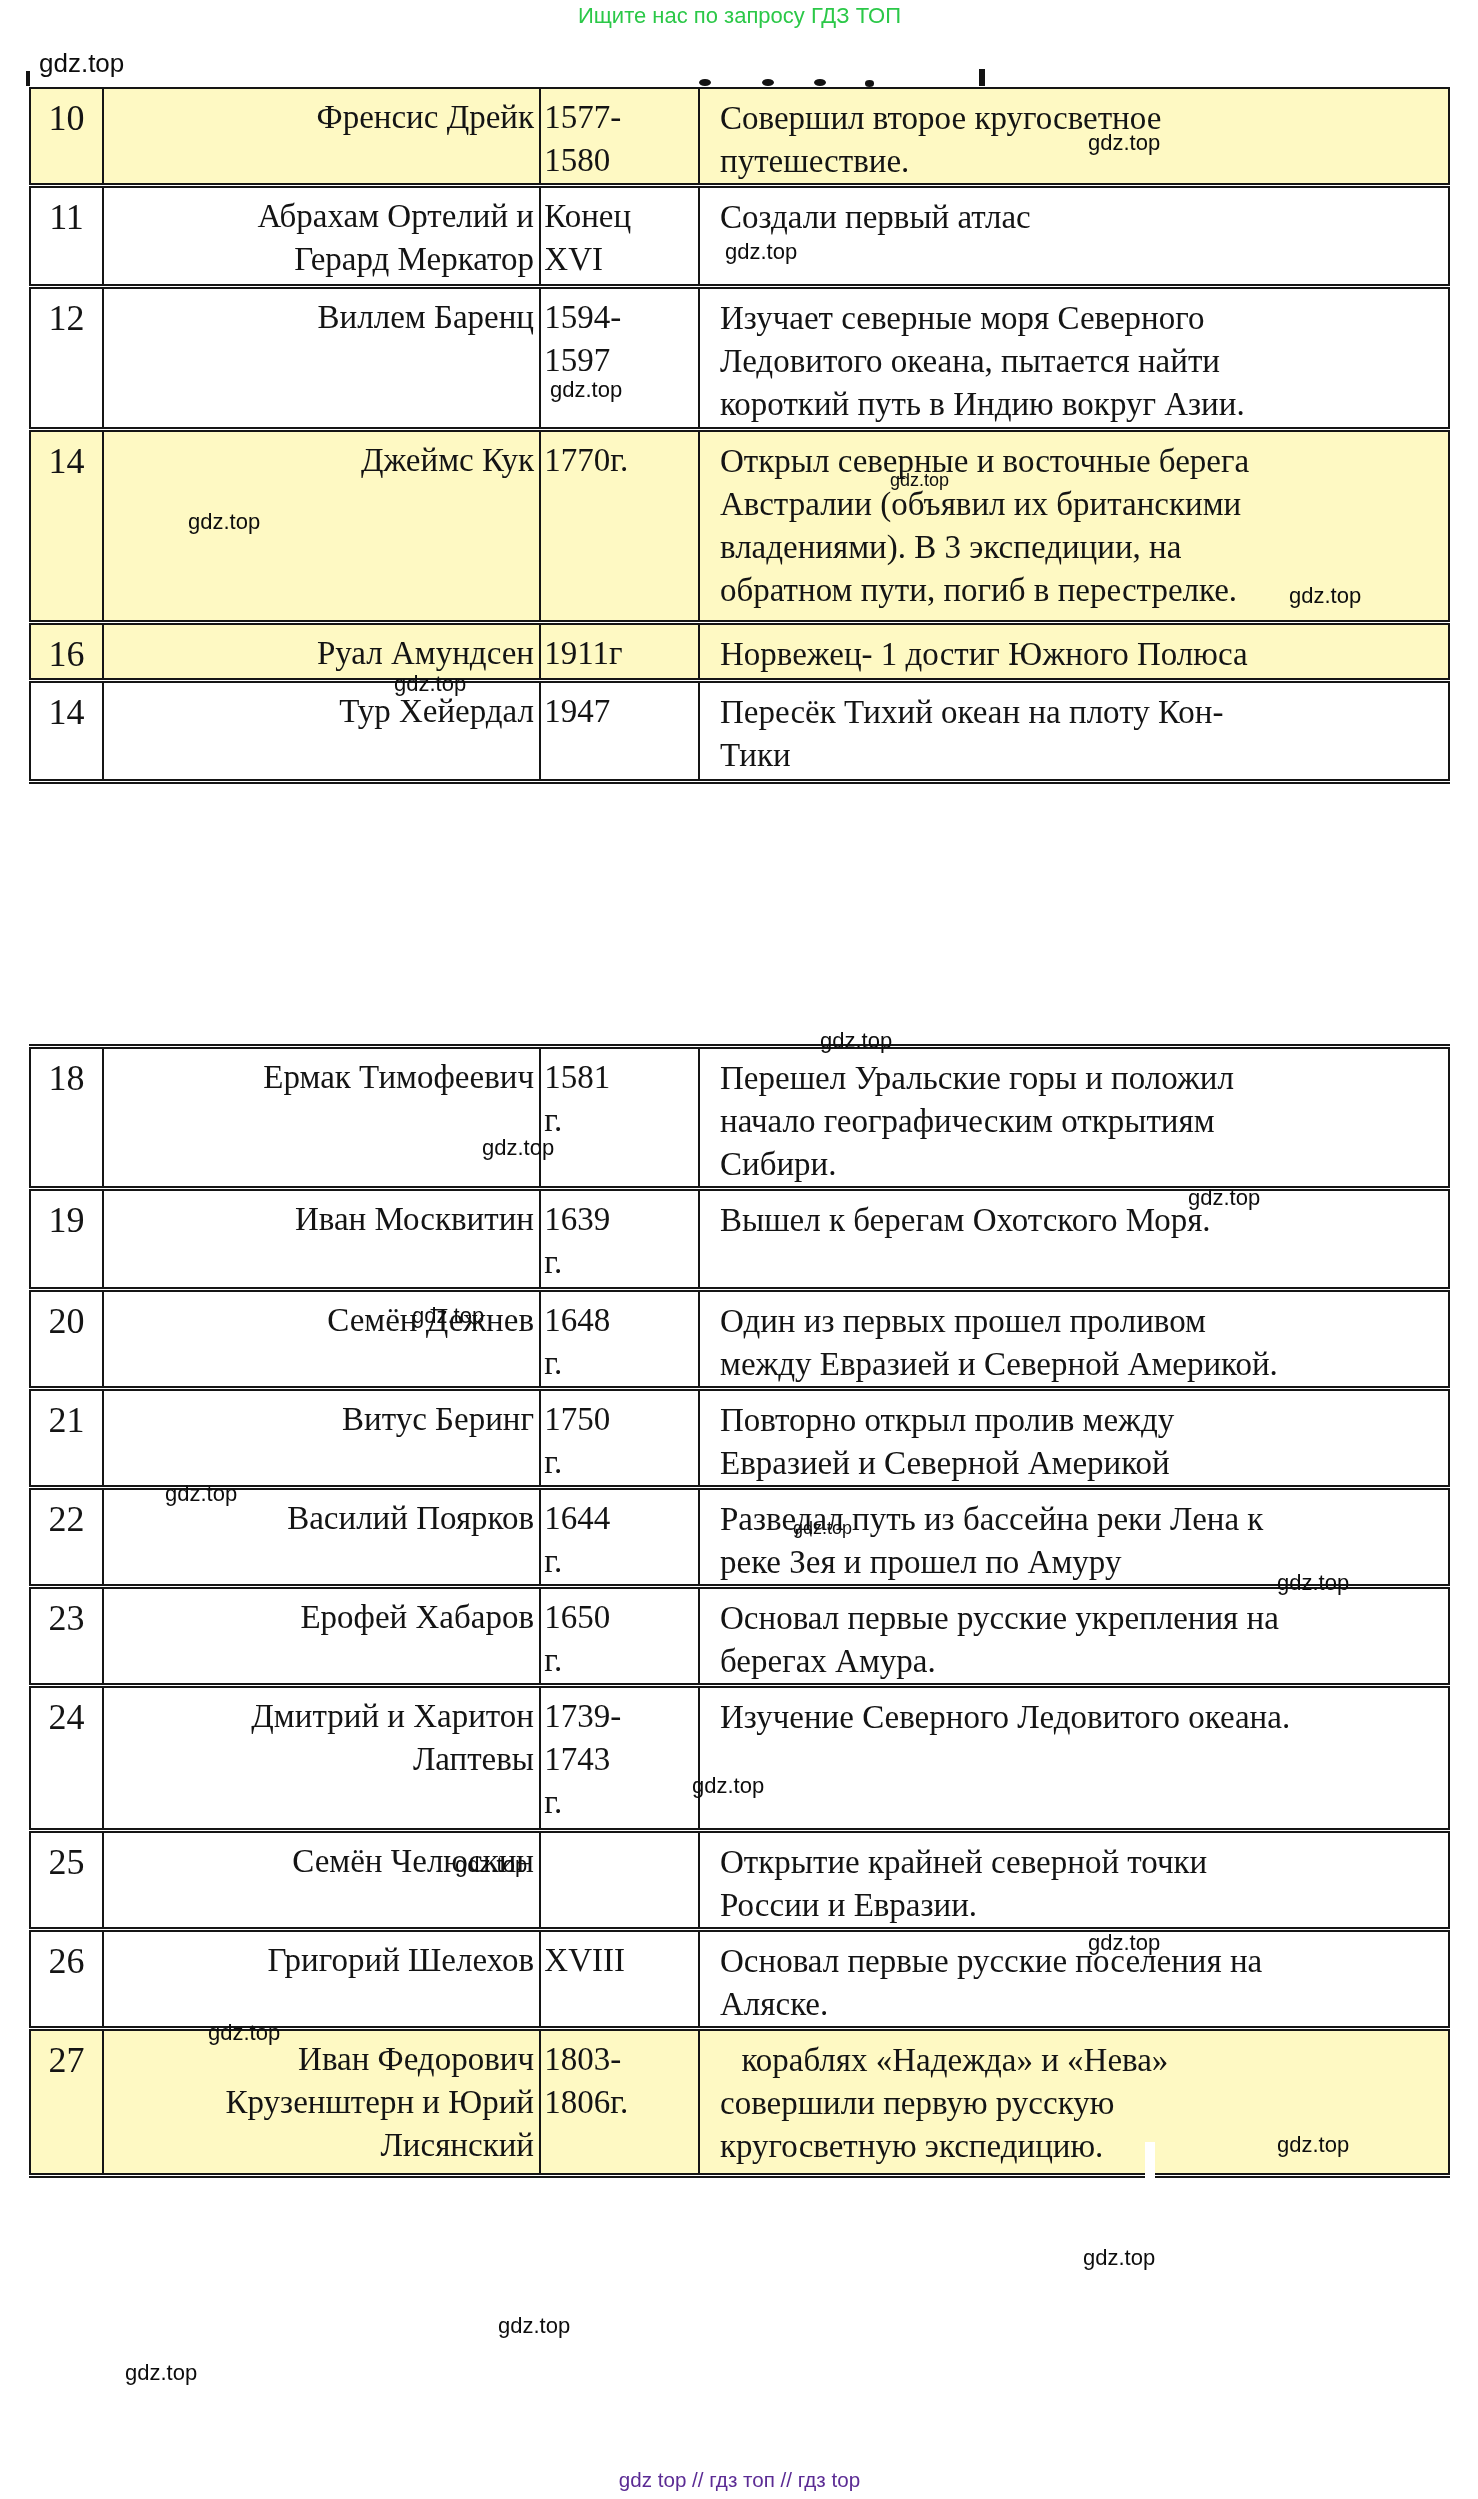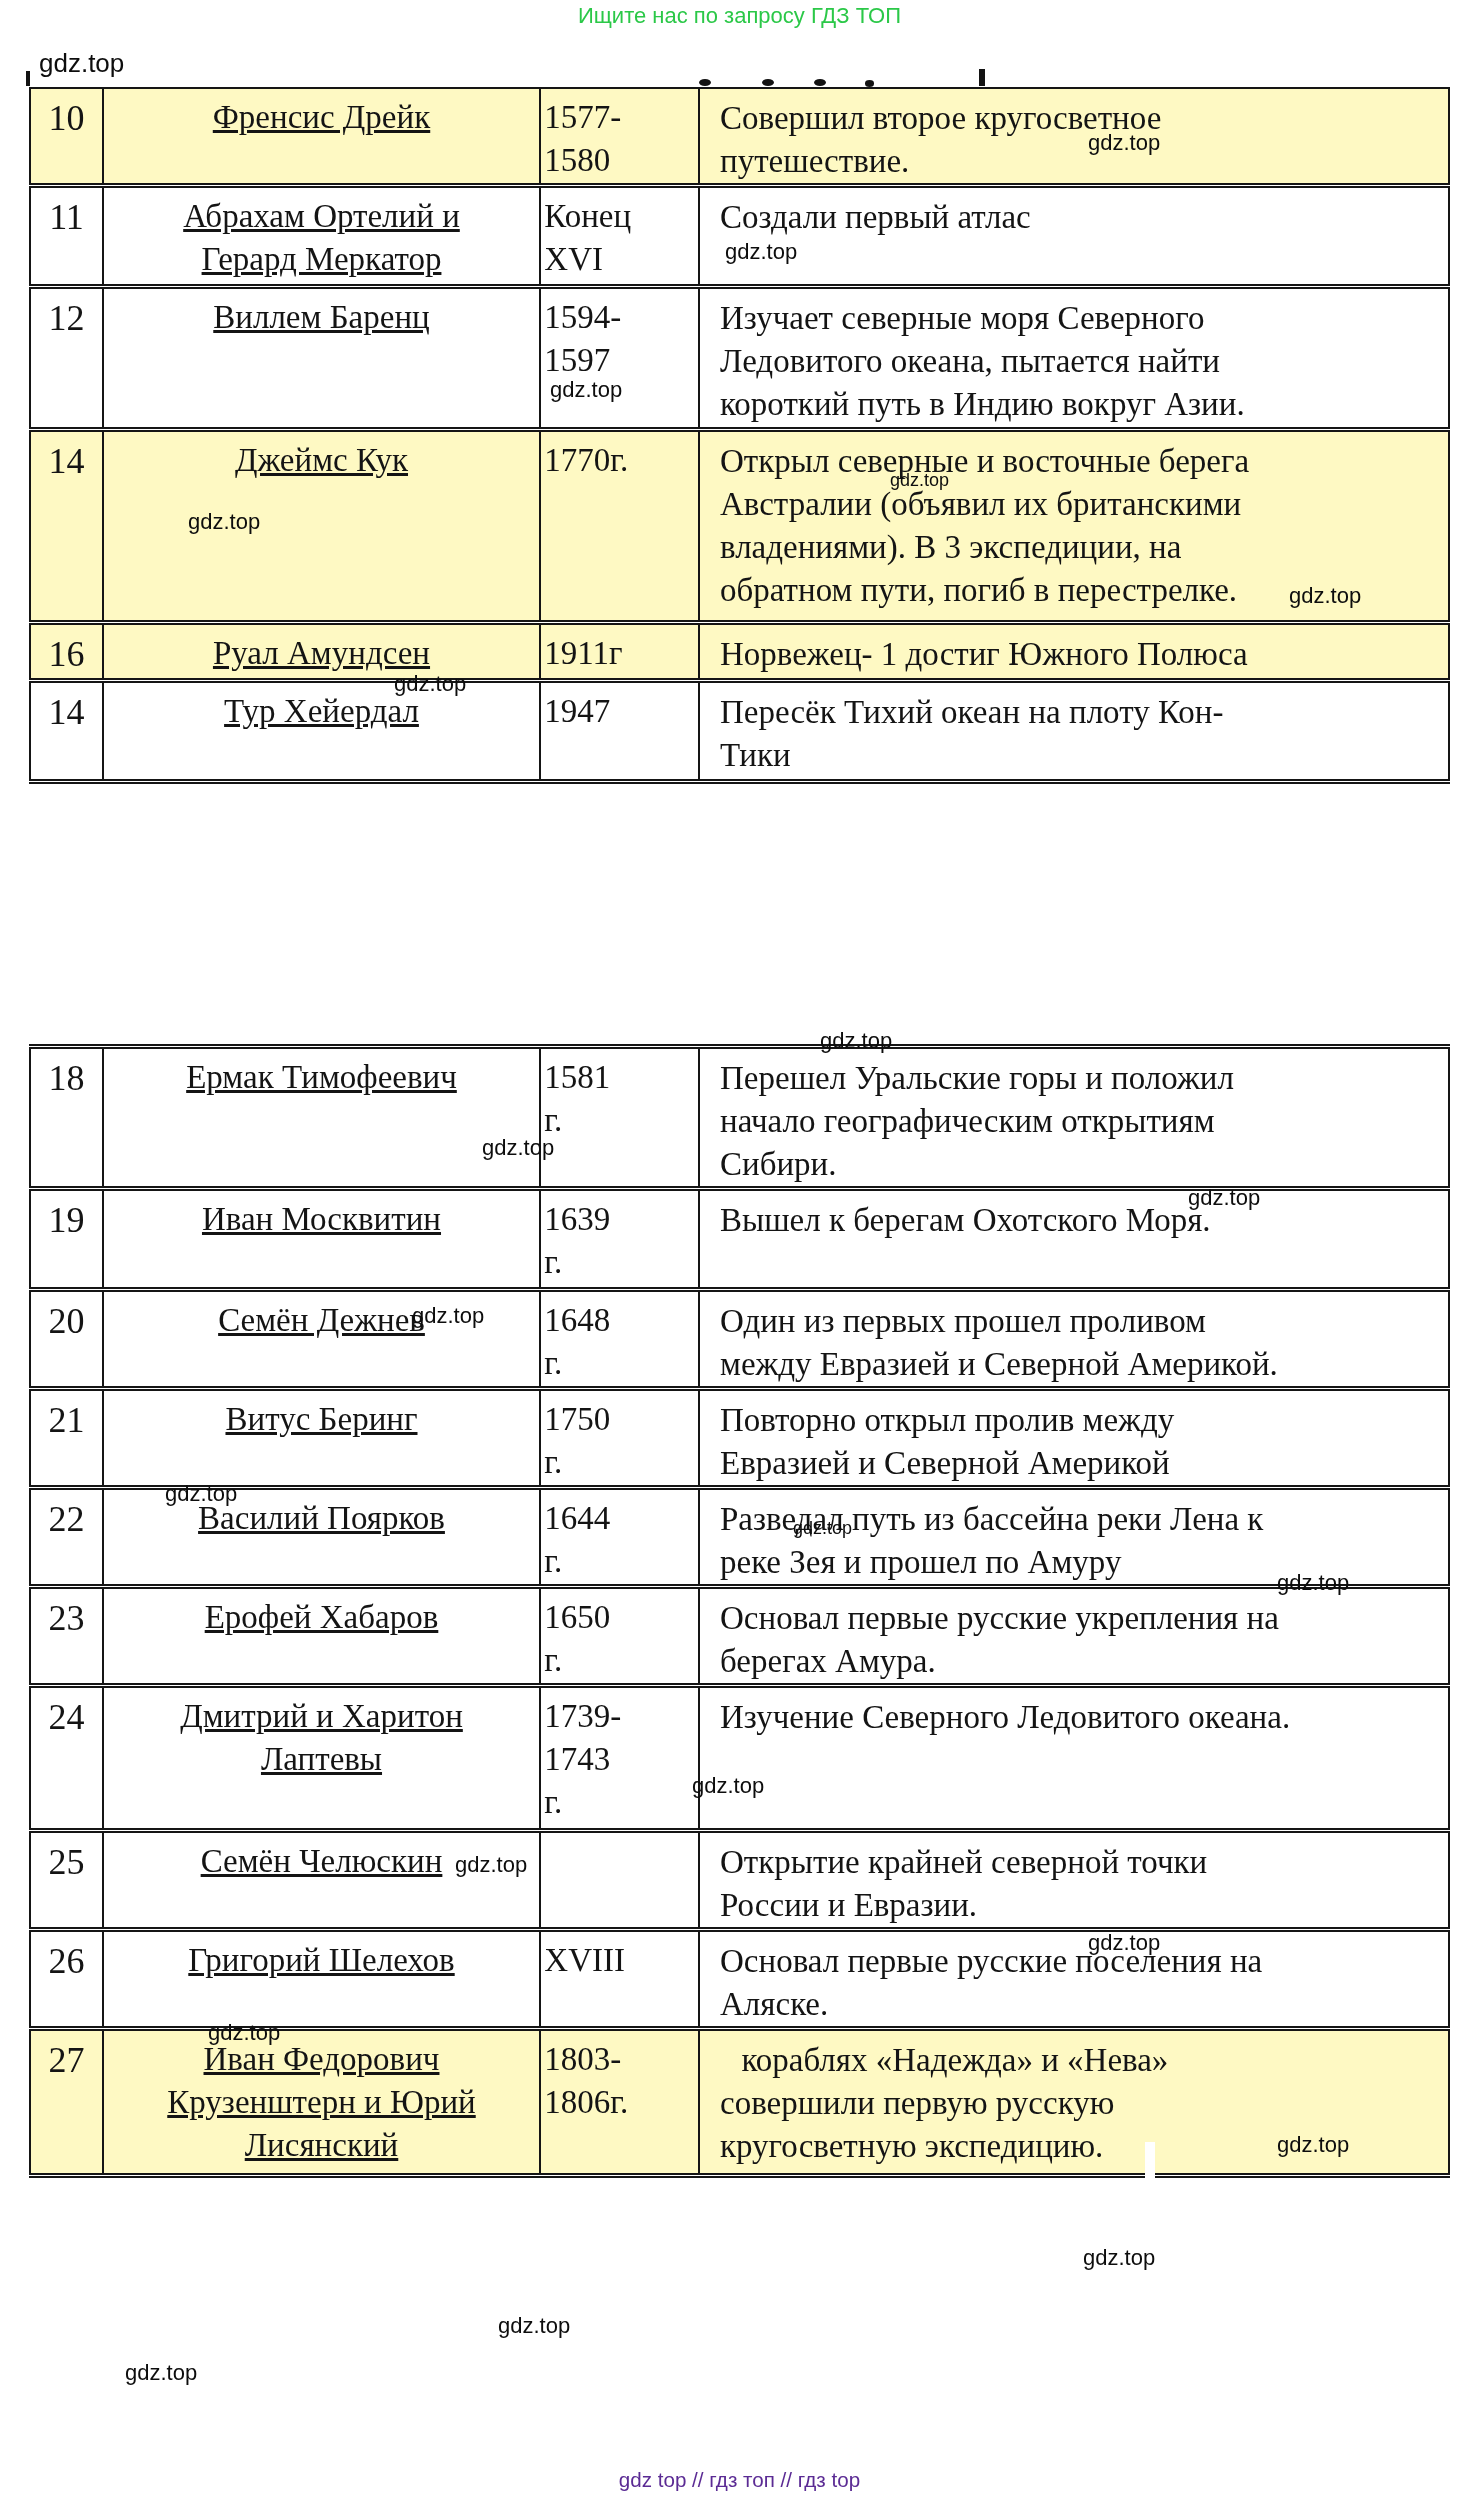--- a/index.html
+++ b/index.html
@@ -10,21 +10,21 @@
   .footer{position:absolute;top:2468px;left:0;width:100%;text-align:center;
         font-family:"Liberation Sans","DejaVu Sans",sans-serif;font-size:20.6px;font-weight:500;color:#5b2b94;}
   table.doc{position:absolute;left:29px;border-collapse:collapse;table-layout:fixed;width:1419px;
         border:2.5px solid #151515;}
   table.doc.t1{top:87px;border-bottom:5.8px double #151515;}
   table.doc.t2{top:1044px;border-top:5.8px double #151515;border-bottom:5.8px double #151515;}
   td{border-left:2.5px solid #151515;border-top:5.8px double #151515;vertical-align:top;
      font-size:33px;line-height:43px;padding:6.6px 0 0 0;overflow:hidden;}
   tr:first-child td{border-top:none;}
   td.c-num{text-align:center;font-size:36px;padding-top:8.2px;}
-  td.c-name{text-align:center;white-space:pre-line;padding:6.6px 5px 0 5px;text-decoration:underline;}
+  td.c-name{text-align:right;white-space:pre-line;padding:6.6px 5px 0 5px;}
   td.c-years{text-align:left;padding:6.6px 3.3px 0 3.3px;}
   td.c-desc{text-align:left;white-space:pre-line;padding:8px 13px 0 20px;}
   tr.hl td{background:#fef9c3;}
   .yline{display:block;}
   .indent1{text-indent:21.4px;}
   .biglh td{line-height:54px;}
   .wm{position:absolute;font-family:Liberation Sans, sans-serif;font-size:22px;
       color:#0d0d0d;white-space:nowrap;z-index:5;}
   .wm-lg{font-size:26px;}
   .wm-sm{font-size:18px;}

